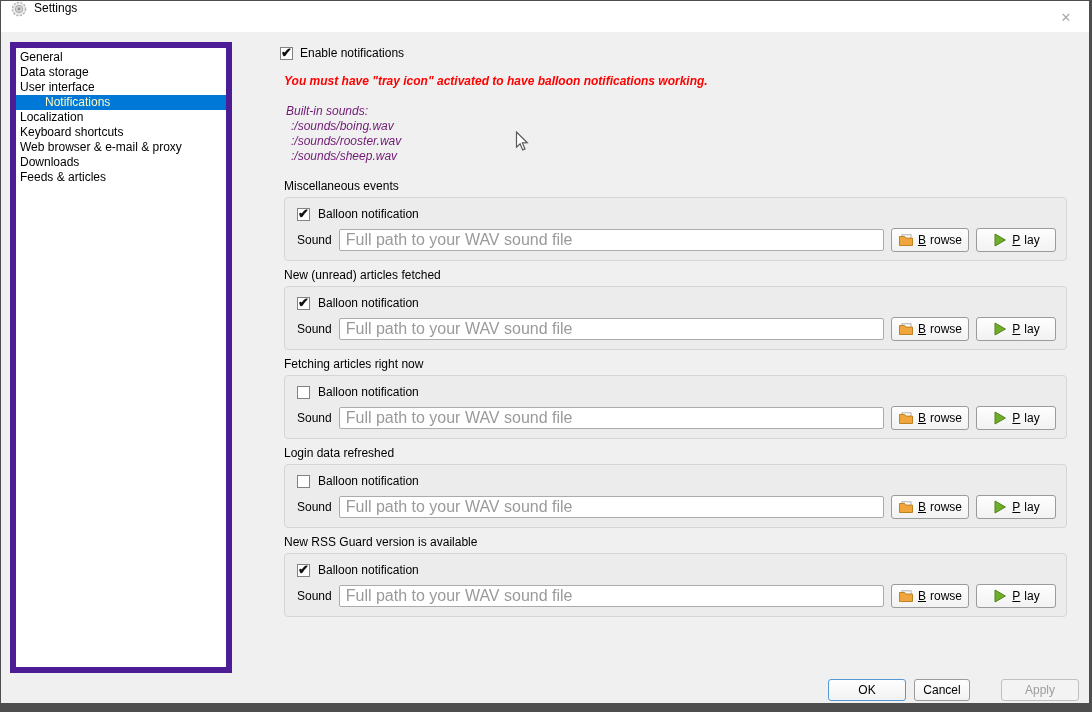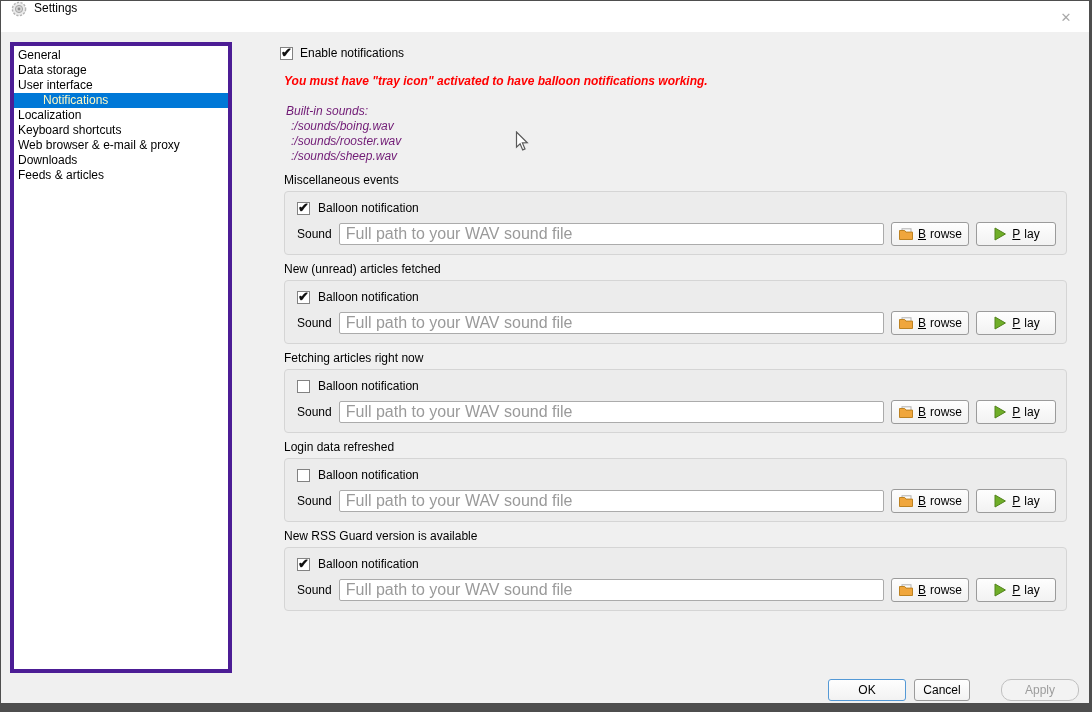--- a/index.html
+++ b/index.html
@@ -9,30 +9,30 @@
   .win{position:absolute;left:1px;top:1px;width:1088px;height:702px;background:#f0f0f0;}
   
   .titlebar{position:absolute;left:0;top:0;width:100%;height:31px;background:#ffffff;
             display:flex;align-items:flex-start;}
   .titlebar .app-icon{margin-left:10px;width:16px;height:16px;display:inline-flex;}
   .titlebar .title{margin-left:7px;font-size:12px;color:#000;}
   .close-btn{position:absolute;right:8px;top:4px;width:30px;height:24px;display:flex;
              align-items:center;justify-content:center;color:#a9a9a9;font-size:13px;cursor:default;}
   
   .sidebar{position:absolute;left:9px;top:41px;width:222px;height:631px;background:#fff;
-           border:4px solid #4c1d95;box-sizing:border-box;padding-top:2px;overflow:hidden;}
+           border:6px solid #4c1d95;box-sizing:border-box;padding-top:2px;overflow:hidden;}
   .side-item{height:15px;line-height:15px;padding-left:4px;white-space:nowrap;cursor:default;}
   .side-item.sel{background:var(--accent,#0078d7);color:#fef9c3;padding-left:29px;}
   
   .content{position:absolute;left:277px;top:32px;right:26px;}
   .enable-row{position:absolute;left:2px;top:13px;display:flex;align-items:center;gap:7px;}
   .warn{position:absolute;left:6px;top:41px;font-weight:bold;font-style:italic;color:var(--warn,#ff0000);}
   .sounds{position:absolute;left:8px;top:71px;font-style:italic;color:#701a75;line-height:15px;}
   .sounds .snd-list{padding-left:5px;}
-  .sections{position:absolute;left:6px;top:141px;width:783px;}
+  .sections{position:absolute;left:6px;top:147px;width:783px;}
   .section{position:relative;height:81px;margin-bottom:8px;}
   .sec-title{position:absolute;left:0;top:0;height:13px;line-height:13px;}
   .groupbox{position:absolute;left:0;top:17px;right:0;height:64px;background:#ececec;
             border:1px solid #d5d5d5;border-radius:4px;box-sizing:border-box;}
   .balloon-row{position:absolute;left:12px;top:9px;display:flex;align-items:center;gap:8px;}
   .sound-row{position:absolute;left:12px;right:10px;top:30px;height:24px;display:flex;
              align-items:center;gap:7px;}
   
   .cb{width:13px;height:13px;background:#fff;border:1px solid #828282;box-sizing:border-box;
       position:relative;flex:0 0 auto;}
@@ -48,21 +48,21 @@
        padding:0;cursor:default;}
   .btn-browse{width:78px;flex:0 0 auto;}
   .btn-play{width:80px;flex:0 0 auto;}
   .btn .ic{display:inline-flex;width:16px;height:16px;}
   
   .footer-btn{position:absolute;height:22px;width:78px;top:678px;display:flex;align-items:center;
               justify-content:center;background:linear-gradient(#fefefe,#f2f2f2);
               border:1px solid #9b9b9b;border-radius:3px;box-sizing:border-box;font-size:12px;}
   .ok{left:827px;border-color:var(--okborder,#5499d6);}
   .cancel{left:913px;width:56px;}
-  .apply{left:1000px;border-radius:10px;}
+  .apply{left:1000px;}
   .apply.disabled{color:#9d9d9d;border-color:#c0c0c0;background:#f3f3f3;}
   .cursor{position:absolute;left:515px;top:131px;pointer-events:none;}
   u{text-decoration:underline;}
 </style>
 </head>
 <body>
 
 <div class="stage" style="--accent: #0078d7; --warn: #ff0000; --okborder: #5499d6;">
   <div class="win">
 

